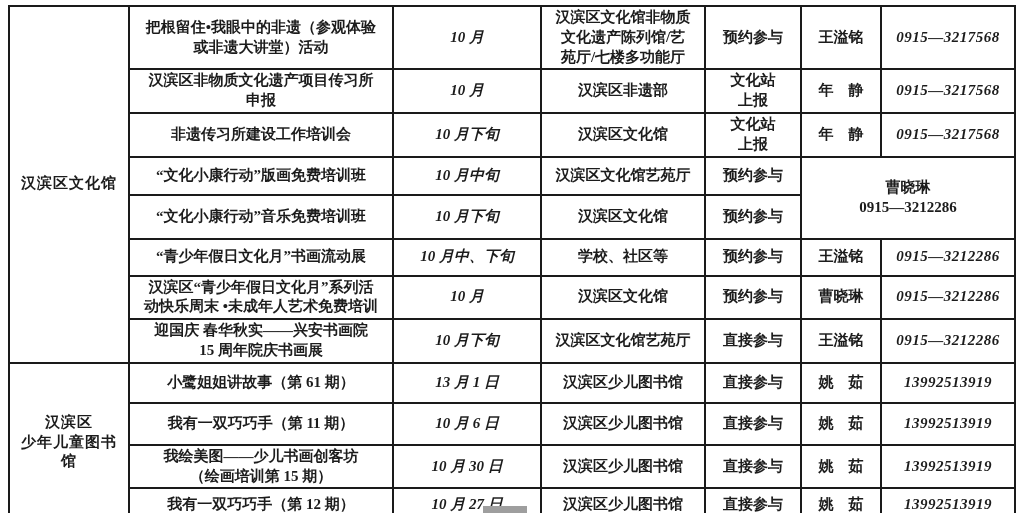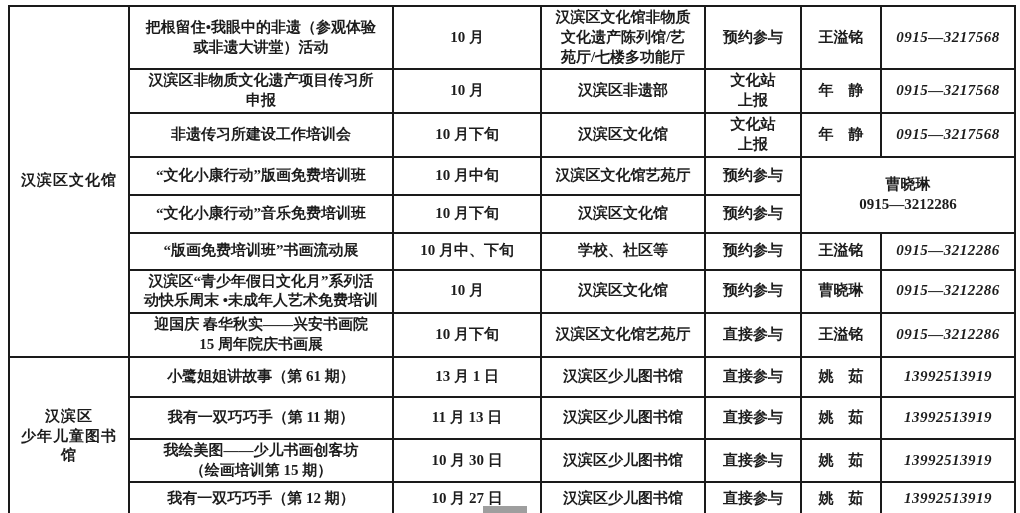--- a/index.html
+++ b/index.html
@@ -16,21 +16,21 @@
   table.schedule td{
     border:2px solid #1a1a1a;
     text-align:center;vertical-align:middle;
     font-weight:bold;
     font-size:15px;line-height:1.32;
     padding:1px 3px;
     white-space:pre-line;
     overflow:hidden;
   }
   td.org-cell{font-size:16px;letter-spacing:1px;}
-  td.time-cell{font-size:15px;}
+  td.time-cell{font-size:15px;font-style:italic;}
   td.phone-cell{font-size:16.5px;letter-spacing:0.5px;font-style:italic;}
   td.merged-cell{font-size:16px;line-height:1.45;}
   .bottom-artifact{
     position:absolute;left:483px;top:506px;width:44px;height:7px;
     background:#9e9e9e;
   }
 </style>
 </head>
 <body>
 
@@ -78,28 +78,28 @@
         <td class="phone-cell">0915—3217568</td>
       </tr>
       <tr style="height:38px">
         <td class="activity-cell">“文化小康行动”版画免费培训班</td>
         <td class="time-cell">10 月中旬</td>
         <td class="location-cell">汉滨区文化馆艺苑厅</td>
         <td class="participation-cell">预约参与</td>
         <td class="merged-cell" rowspan="2" colspan="2">曹晓琳
 0915—3212286</td>
       </tr>
-      <tr style="height:38px">
+      <tr style="height:44px">
         <td class="activity-cell">“文化小康行动”音乐免费培训班</td>
         <td class="time-cell">10 月下旬</td>
         <td class="location-cell">汉滨区文化馆</td>
         <td class="participation-cell">预约参与</td>
       </tr>
       <tr style="height:37px">
-        <td class="activity-cell">“版画免费培训班”书画流动展</td>
+        <td class="activity-cell">“青少年假日文化月”书画流动展</td>
         <td class="time-cell">10 月中、下旬</td>
         <td class="location-cell">学校、社区等</td>
         <td class="participation-cell">预约参与</td>
         <td class="contact-cell">王溢铭</td>
         <td class="phone-cell">0915—3212286</td>
       </tr>
       <tr style="height:43px">
         <td class="activity-cell">汉滨区“青少年假日文化月”系列活
 动快乐周末 •未成年人艺术免费培训</td>
         <td class="time-cell">10 月</td>
@@ -123,21 +123,21 @@
 馆</td>
         <td class="activity-cell">小鹭姐姐讲故事（第 61 期）</td>
         <td class="time-cell">13 月 1 日</td>
         <td class="location-cell">汉滨区少儿图书馆</td>
         <td class="participation-cell">直接参与</td>
         <td class="contact-cell">姚　茹</td>
         <td class="phone-cell">13992513919</td>
       </tr>
       <tr style="height:42px">
         <td class="activity-cell">我有一双巧巧手（第 11 期）</td>
-        <td class="time-cell">11 月 13 日</td>
+        <td class="time-cell">10 月 6 日</td>
         <td class="location-cell">汉滨区少儿图书馆</td>
         <td class="participation-cell">直接参与</td>
         <td class="contact-cell">姚　茹</td>
         <td class="phone-cell">13992513919</td>
       </tr>
       <tr style="height:42px">
         <td class="activity-cell">我绘美图——少儿书画创客坊
 （绘画培训第 15 期）</td>
         <td class="time-cell">10 月 30 日</td>
         <td class="location-cell">汉滨区少儿图书馆</td>

